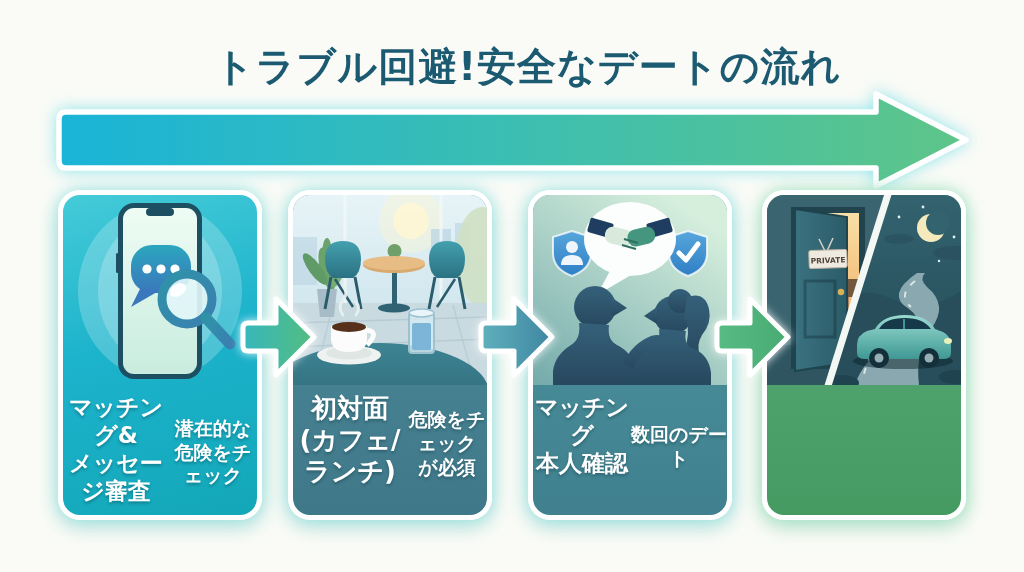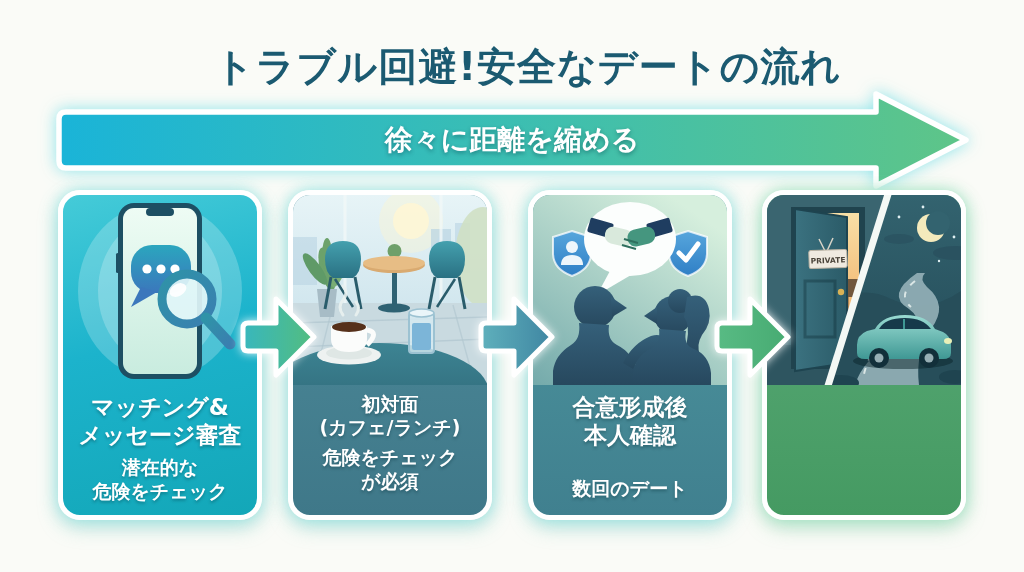--- a/index.html
+++ b/index.html
@@ -12,27 +12,27 @@
          text-align:center;font-size:28px;font-weight:bold;color:#ffffff;
          text-shadow:0 2px 4px rgba(0,60,70,.45);}
   .card{position:absolute;top:190px;width:194px;height:320px;border:5px solid #ffffff;border-radius:22px;
         overflow:hidden;box-shadow:0 0 16px rgba(140,226,226,.85),0 8px 20px rgba(110,195,185,.4);}
   .card1{left:58px;background:linear-gradient(165deg,#45cbd8 0%,#1cb3cc 45%,#13a7b8 100%);}
   .card2{left:288px;background:linear-gradient(180deg,#4f8d9c,#3f7889);}
   .card3{left:528px;background:linear-gradient(180deg,#4f98a0,#40808f);}
   .card4{left:762px;background:linear-gradient(180deg,#5cac7a,#459a62);box-shadow:0 0 16px rgba(150,225,190,.85),0 8px 20px rgba(110,195,150,.4);}
   .illus{width:194px;height:190px;overflow:hidden;}
   .illus svg{display:block;}
-  .texts{display:flex;flex-direction:column;align-items:center;text-align:center;padding-top:8px;}
+  .texts{display:flex;flex-direction:row;align-items:center;text-align:center;padding-top:8px;}
   .card-title{font-size:23px;font-weight:bold;color:#ffffff;line-height:1.22;white-space:pre-line;
         text-shadow:0 2px 3px rgba(0,40,50,.35);}
-  .card2 .card-title{font-size:19px;}
+  .card2 .card-title{font-size:26px;}
   .card-sub{font-size:19px;font-weight:bold;color:#ffffff;line-height:1.25;margin-top:7px;white-space:pre-line;
         text-shadow:0 2px 3px rgba(0,40,50,.35);}
-  .card3 .card-sub,.card4 .card-sub{margin-top:28px;}
+  .card3 .card-sub,.card4 .card-sub{margin-top:28px;font-family:Liberation Mono, monospace;}
   .connector{position:absolute;top:285px;width:78px;height:104px;z-index:5;}
   .connector svg{filter:drop-shadow(0 0 5px rgba(255,255,255,.9));}
   .conn1{left:240px;} .conn2{left:478px;} .conn3{left:714px;}
 </style>
 </head>
 <body>
 
 <div class="stage">
 
   <h1 class="title">トラブル回避!安全なデートの流れ</h1>
@@ -41,21 +41,20 @@
     <svg width="1024" height="112" viewBox="0 0 1024 112">
       <defs>
         <linearGradient id="bannerGrad" x1="0" y1="0" x2="1" y2="0">
           <stop offset="0" stop-color="#1ab4d8"></stop>
             <stop offset="0.55" stop-color="#3fbfae"></stop>
             <stop offset="1" stop-color="#5ec588"></stop>
         </linearGradient>
       </defs>
       <path d="M66,28 H876 V10 L966,56 L876,102 V84 H66 Q59,84 59,77 V35 Q59,28 66,28 Z" fill="url(#bannerGrad)" stroke="#ffffff" stroke-width="5.5" stroke-linejoin="round"></path>
     </svg>
-    <div class="banner-label">徐々に距離を縮める</div>
   </div>
 
   <section class="card card1">
     <div class="illus">
       <svg width="194" height="190" viewBox="0 0 194 190">
         <defs>
           <linearGradient id="screenGrad" x1="0" y1="0" x2="0" y2="1">
             <stop offset="0" stop-color="#eefcf4"></stop>
               <stop offset="1" stop-color="#c9ecdf"></stop>
           </linearGradient>
@@ -229,21 +228,21 @@
         <g fill="url(#silGrad)">
           <circle cx="140" cy="120" r="19"></circle>
           <circle cx="147" cy="106" r="12"></circle>
           <polygon points="124,112 111,121 124,129"></polygon>
           <path d="M154,102 Q172,96 176,114 Q179,128 169,140 Q163,150 167,160 Q169,169 160,166 Q151,160 154,146 Q157,130 151,122 Z"></path>
           <path d="M126,134 Q128,148 117,154 Q102,162 100,178 L100,190 L178,190 L178,178 Q176,160 161,154 Q150,150 153,136 Z"></path>
         </g>
       </svg>
     </div>
     <div class="texts">
-      <div class="card-title">合意形成後
+      <div class="card-title">マッチング
 本人確認</div>
       <div class="card-sub">数回のデート</div>
     </div>
   </section>
 
   <section class="card card4">
     <div class="illus">
       <svg width="194" height="190" viewBox="0 0 194 190">
         <defs>
           <clipPath id="clipL">

